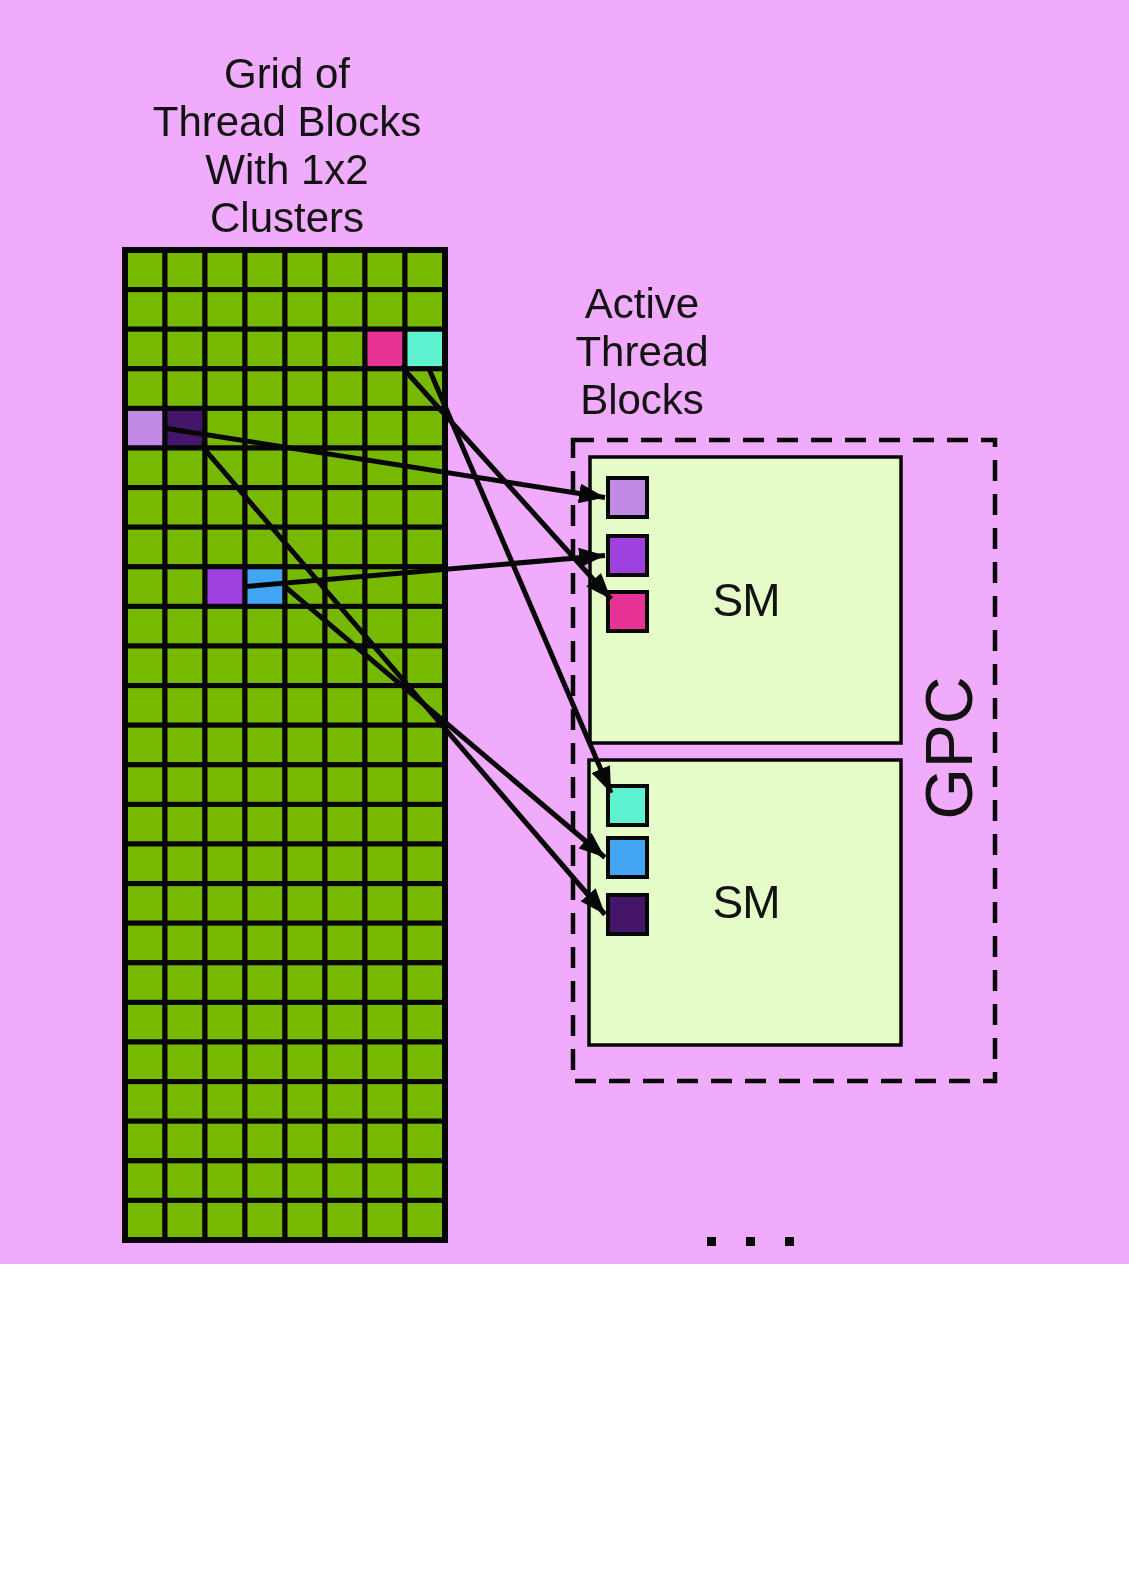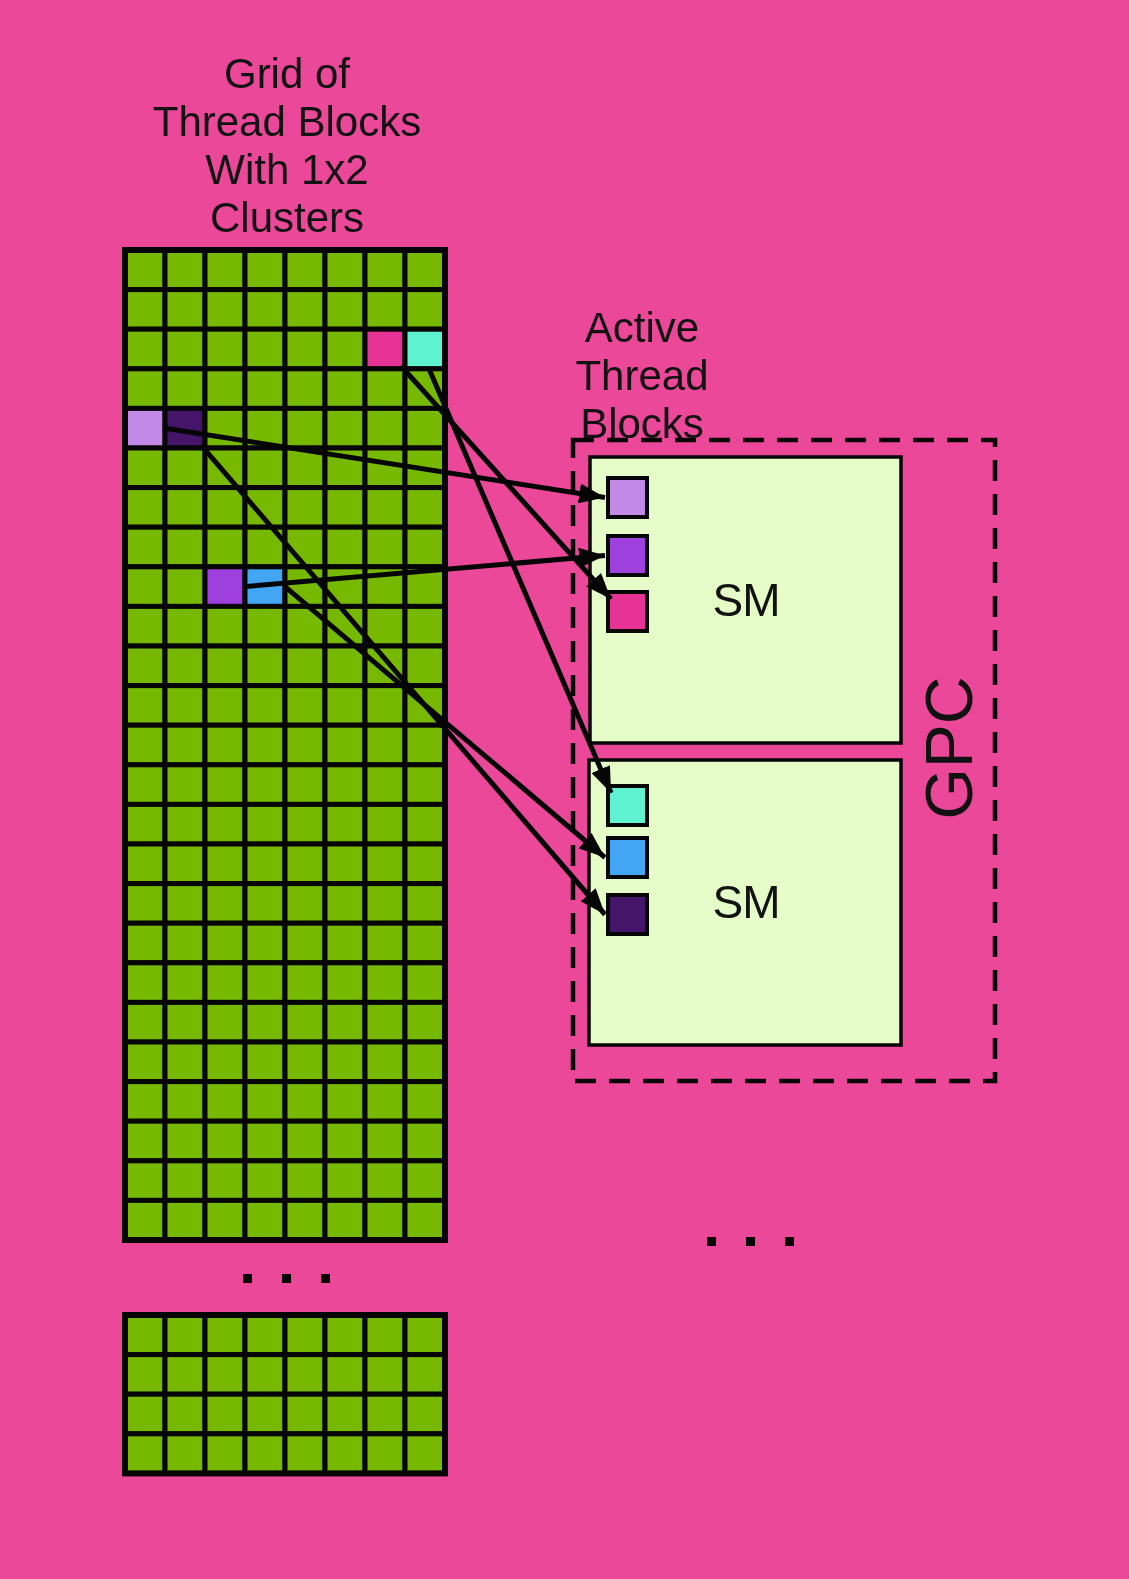--- a/index.html
+++ b/index.html
@@ -1,21 +1,21 @@
 <!DOCTYPE html>
 <html><head>
 <meta charset="utf-8">
 <style>
   html,body{margin:0;padding:0}
   body{background:#ffffff;font-family:"Liberation Sans","DejaVu Sans",sans-serif}
-  .stage{position:relative;width:1129px;height:1579px;background:#ec4899;overflow:hidden}
+  .stage{position:relative;width:1129px;height:1264px;background:#f0abfc;overflow:hidden}
   .stage svg{position:absolute;left:0;top:0}
   .lbl{position:absolute;color:#121212;white-space:pre-line;text-align:center}
   .grid-title{left:107px;top:50px;width:360px;font-size:42px;line-height:48px}
-  .active-label{left:532px;top:304px;width:220px;font-size:42px;line-height:48px}
+  .active-label{left:532px;top:280px;width:220px;font-size:42px;line-height:48px}
   .sm-label{font-size:46px;letter-spacing:-1px;transform:translate(-50%,-50%);line-height:62px}
   #sm-label-0{left:746px;top:600px}
   #sm-label-1{left:746px;top:902px}
   .gpc-label{left:949px;top:748px;font-size:66px;line-height:66px;transform:translate(-50%,-50%) rotate(-90deg)}
 </style>
 </head>
 <body>
 
 <div class="stage">
 

